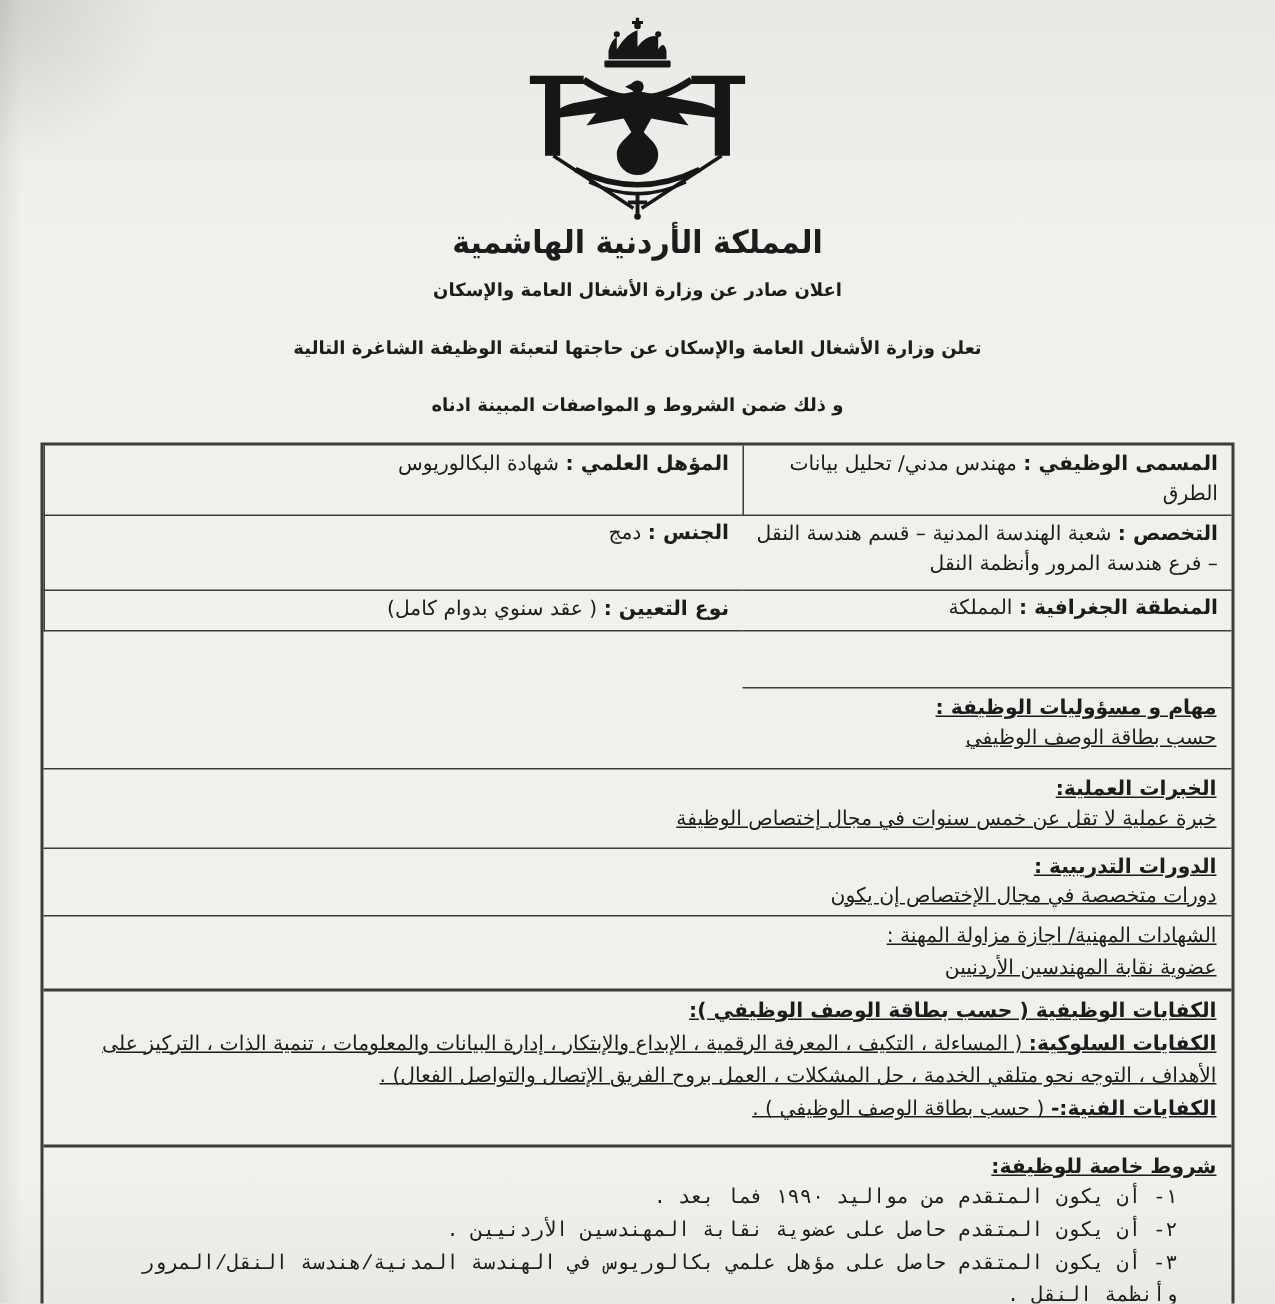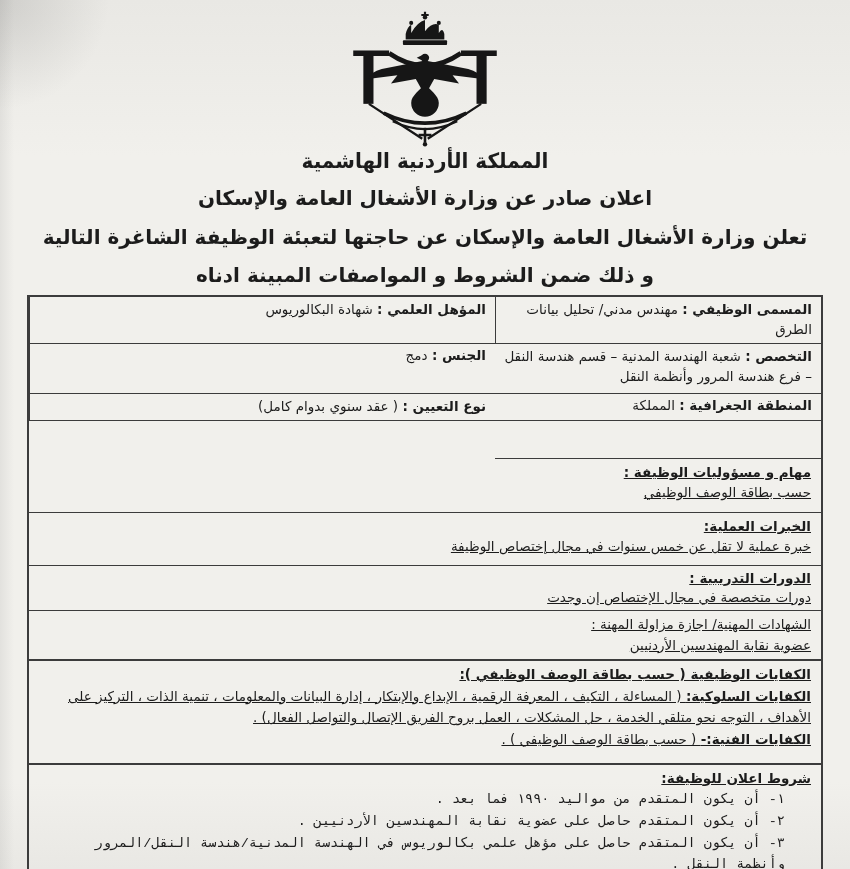--- a/index.html
+++ b/index.html
@@ -29,21 +29,21 @@
     width:206px;height:138px;
   }
   .emblem svg{width:100%;height:100%;}
   .calligraphy{
     position:absolute;top:149px;left:0;width:100%;
     text-align:center;font-weight:700;font-size:20px;
     letter-spacing:-1px;filter:blur(.3px);transform:scaleY(1.05);
   }
   .hline{
     position:absolute;left:0;width:100%;text-align:center;
-    font-weight:700;font-size:20px;
+    font-weight:700;font-size:12px;
   }
   .h1{top:186px;}
   .h2{top:225px;}
   .h3{top:263px;}
   .doc-table{
     position:absolute;top:295px;right:27px;
     width:796px;border:2px solid var(--line);
     background:transparent;font-size:13.5px;line-height:1.5;
   }
   .grid{
@@ -149,35 +149,35 @@
       <span class="para">حسب بطاقة الوصف الوظيفي</span>
     </div>
 
     <div class="sec sec-experience">
       <span class="sec-title para">الخبرات العملية:</span>
       <span class="para">خبرة عملية لا تقل عن خمس سنوات في مجال إختصاص الوظيفة</span>
     </div>
 
     <div class="sec sec-courses">
       <span class="sec-title para">الدورات التدريبية :</span>
-      <span class="para">دورات متخصصة في مجال الإختصاص إن وجدت</span>
+      <span class="para">دورات متخصصة في مجال الإختصاص إن يكون</span>
     </div>
 
     <div class="sec sec-certificates">
       <span class="sec-title para">الشهادات المهنية/ اجازة مزاولة المهنة :</span>
       <span class="para">عضوية نقابة المهندسين الأردنيين</span>
     </div>
 
     <div class="sec sec-competencies">
       <span class="sec-title para">الكفايات الوظيفية ( حسب بطاقة الوصف الوظيفي ):</span>
       <span class="para"><span class="lbl">الكفايات السلوكية:</span><span> ( المساءلة ، التكيف ، المعرفة الرقمية ، الإبداع والإبتكار ، إدارة البيانات والمعلومات ، تنمية الذات ، التركيز على الأهداف ، التوجه نحو متلقي الخدمة ، حل المشكلات ، العمل بروح الفريق الإتصال والتواصل الفعال) .</span></span>
       <span class="para"><span class="lbl">الكفايات الفنية:-</span><span> ( حسب بطاقة الوصف الوظيفي ) .</span></span>
     </div>
 
     <div class="sec sec-conditions">
-      <span class="sec-title para">شروط اعلان للوظيفة:</span>
+      <span class="sec-title para">شروط خاصة للوظيفة:</span>
       <div class="cond-item">١- أن يكون المتقدم من مواليد ١٩٩٠ فما بعد .</div>
       <div class="cond-item">٢- أن يكون المتقدم حاصل على عضوية نقابة المهندسين الأردنيين .</div>
       <div class="cond-item">٣- أن يكون المتقدم حاصل على مؤهل علمي بكالوريوس في الهندسة المدنية/هندسة النقل/المرور وأنظمة النقل .</div>
     </div>
 
   </div>
 </div>
 
 </body></html>

